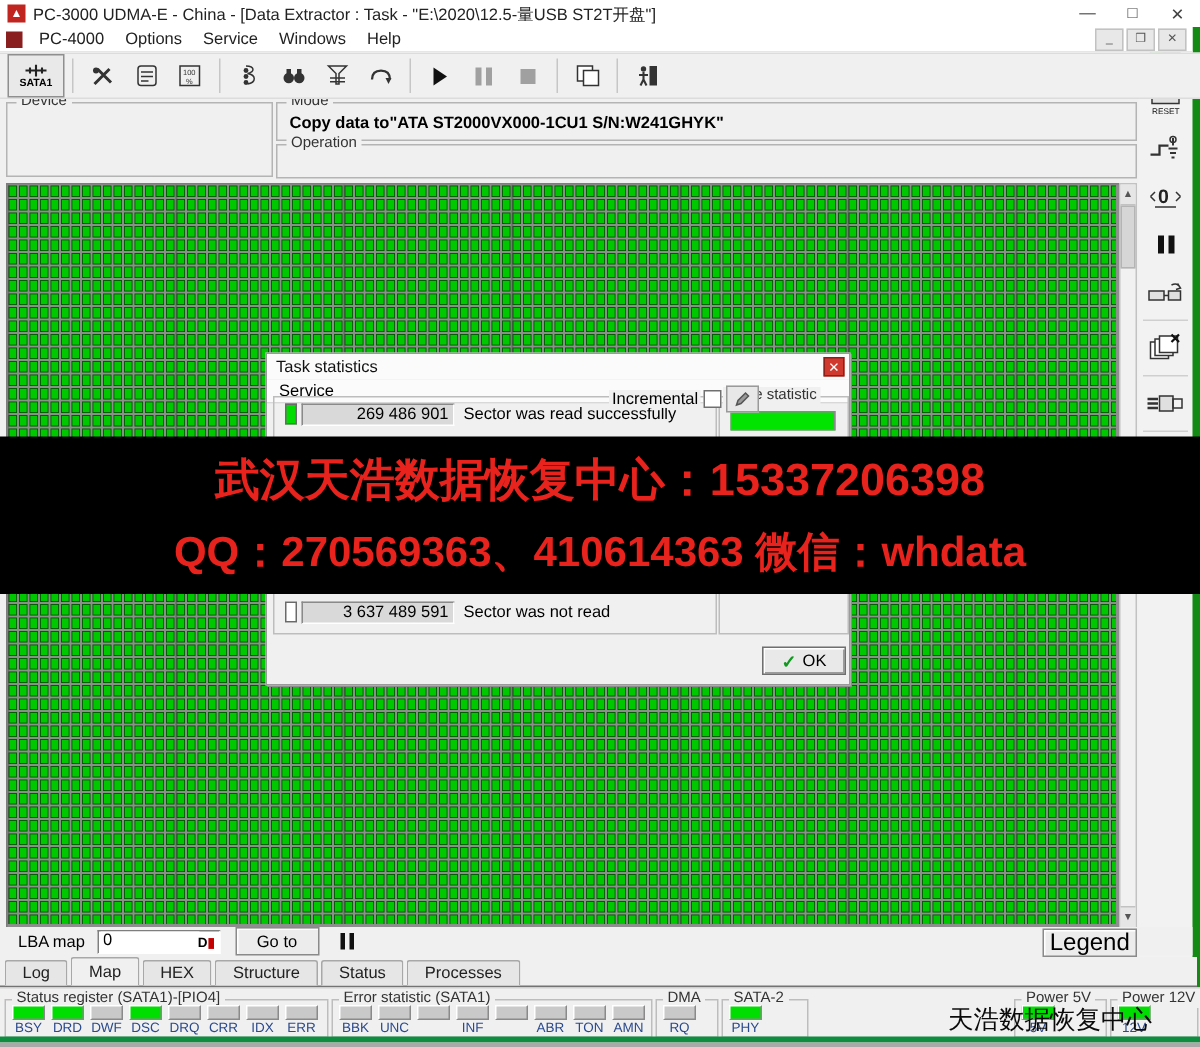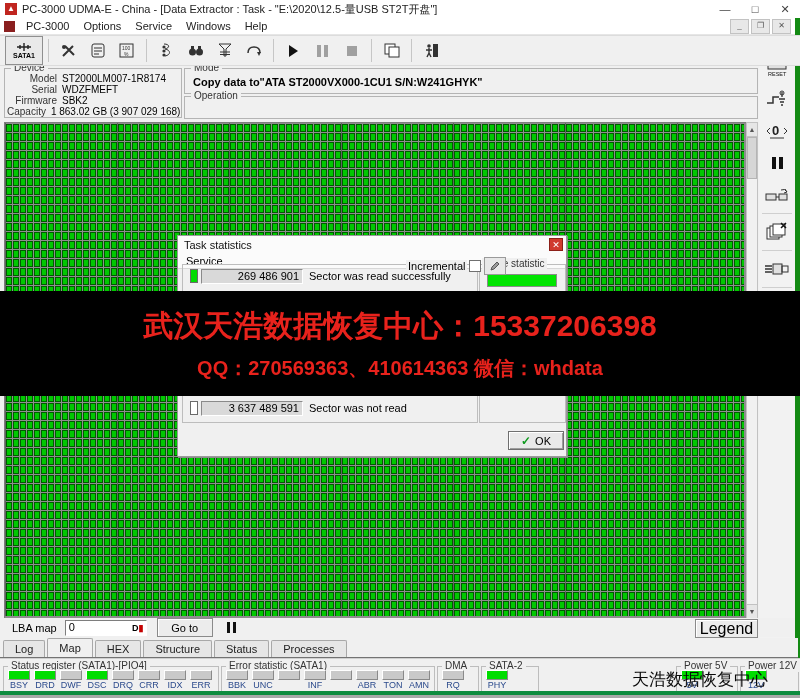--- a/index.html
+++ b/index.html
@@ -89,21 +89,21 @@
   .drive-group .gb-title{top:-7px;left:2px;}
   .drive-bar{position:absolute;left:7px;top:9px;width:70px;height:13px;border:1px solid #8a8a8a;box-sizing:border-box;}
   .ok-btn{position:absolute;left:330px;top:195px;width:56px;height:19px;background:#e9e9e9;
           border:1px solid #6f6f6f;box-shadow:inset 1px 1px 0 #ffffff, inset -1px -1px 0 #9c9c9c;
           display:flex;align-items:center;justify-content:center;gap:4px;font-size:11px;box-sizing:border-box;}
   .ok-check{color:#0f9a1f;font-weight:bold;font-size:12px;line-height:10px;}
   
   .watermark{position:absolute;left:0;top:291px;width:800px;height:105px;z-index:10;
              display:flex;flex-direction:column;align-items:center;justify-content:center;gap:8px;}
   .wm-line1{font-size:30px;font-weight:bold;white-space:nowrap;}
-  .wm-line2{font-size:20px;font-weight:bold;white-space:nowrap;text-align:center;}
+  .wm-line2{font-size:28px;font-weight:bold;white-space:nowrap;text-align:center;}
   
   .lba-row{position:absolute;left:0;top:618px;width:795px;height:19px;background:#f0f0f0;
            display:flex;align-items:center;z-index:4;}
   .lba-label{margin-left:12px;font-size:11px;}
   .lba-input-wrap{position:relative;margin-left:8px;width:82px;height:16px;background:#fff;
                   border:1px solid;border-color:#7e7e7e #fff #fff #7e7e7e;box-sizing:border-box;}
   .lba-input{position:absolute;left:1px;top:0;width:62px;height:13px;border:none;outline:none;
              font-family:"Liberation Sans",sans-serif;font-size:11px;padding:0 2px;background:#fff;}
   .lba-fmt{position:absolute;right:0;top:0;width:16px;height:14px;display:flex;align-items:center;
            justify-content:center;font-size:9px;font-weight:bold;}
@@ -145,21 +145,21 @@
     <div class="title-text">PC-3000 UDMA-E - China - [Data Extractor : Task - "E:\2020\12.5-量USB ST2T开盘"]</div>
     <div class="win-controls">
       <div class="win-btn">—</div>
       <div class="win-btn">□</div>
       <div class="win-btn">✕</div>
     </div>
   </div>
 
   <div class="menubar">
     <div class="mdi-icon"></div>
-    <div class="menu-item">PC-3000</div>
+    <div class="menu-item">PC-4000</div>
     <div class="menu-item">Options</div>
     <div class="menu-item">Service</div>
     <div class="menu-item">Windows</div>
     <div class="menu-item">Help</div>
     <div class="mdi-controls">
       <div class="mdi-btn">_</div>
       <div class="mdi-btn">❐</div>
       <div class="mdi-btn">✕</div>
     </div>
   </div>
@@ -245,38 +245,20 @@
       <svg width="14" height="15">
           <rect x="8" y="1" width="5" height="13" fill="#333"></rect>
           <circle cx="4" cy="3" r="1.8" fill="#333"></circle>
           <path d="M4 5 L4 10 L2 14 M4 10 L6 14 M1 7 H7" stroke="#333" stroke-width="1.4" fill="none"></path>
         </svg>
     </div>
   </div>
 
   <div class="groupbox" style="left:4px;top:68px;width:176px;height:48px;">
     <div class="gb-title">Device</div>
-    <div class="dev-fields">
-      <div class="dev-row">
-        <span class="lab">Model</span>
-        <span class="val">ST2000LM007-1R8174</span>
-      </div>
-      <div class="dev-row">
-        <span class="lab">Serial</span>
-        <span class="val">WDZFMEFT</span>
-      </div>
-      <div class="dev-row">
-        <span class="lab">Firmware</span>
-        <span class="val">SBK2</span>
-      </div>
-      <div class="dev-row">
-        <span class="lab">Capacity</span>
-        <span class="val">1 863.02 GB (3 907 029 168)</span>
-      </div>
-    </div>
   </div>
 
   <div class="groupbox" style="left:184px;top:68px;width:572px;height:24px;">
     <div class="gb-title">Mode</div>
     <div class="mode-value">Copy data to"ATA ST2000VX000-1CU1  S/N:W241GHYK"</div>
   </div>
 
   <div class="groupbox" style="left:184px;top:96px;width:572px;height:21px;">
     <div class="gb-title">Operation</div>
     <div class="mode-value" style="font-weight:normal;"></div>

